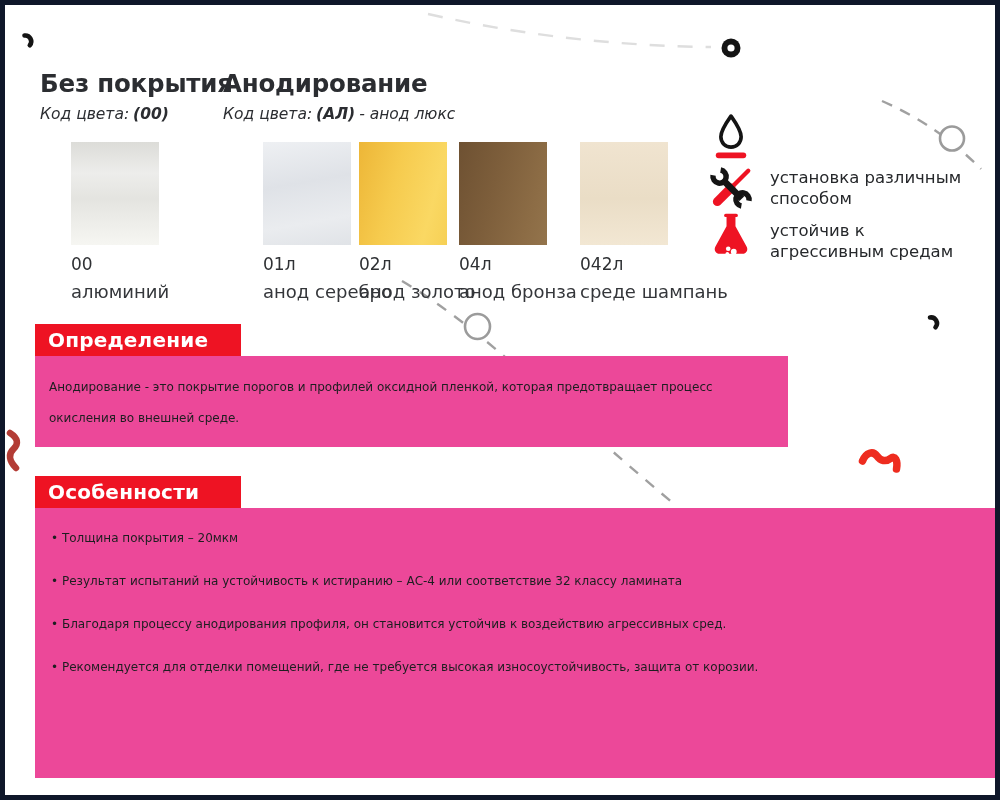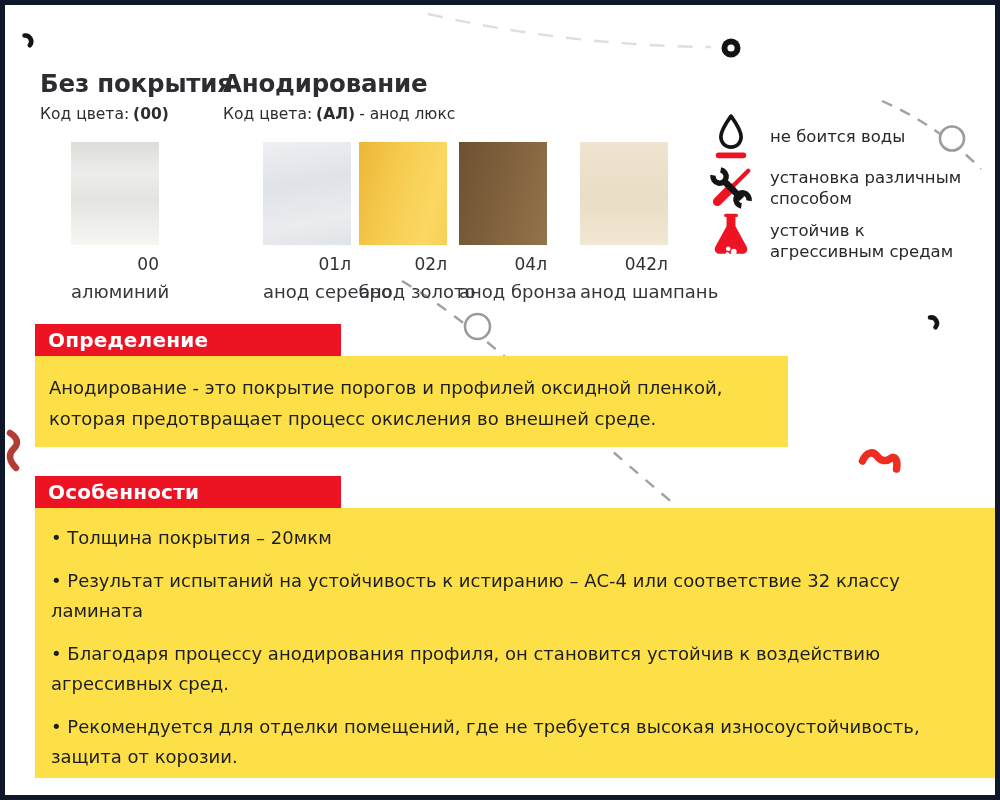--- a/index.html
+++ b/index.html
@@ -7,45 +7,45 @@
     position:relative;width:1000px;height:800px;margin:0 auto;
     background:#ffffff;overflow:hidden;box-sizing:border-box;
     border:5px solid #0f172a;
     font-family:"DejaVu Sans","Liberation Sans",sans-serif;
   }
   .deco{position:absolute;left:0;top:0;z-index:0;}
 
   
   .h-group{position:absolute;z-index:1;}
   .h1{font-size:24.5px;font-weight:700;color:#2b2d31;letter-spacing:-0.2px;}
-  .code-line{margin-top:7px;font-size:15.5px;color:#2b2d31;}
+  .code-line{margin-top:7px;font-size:15.5px;color:#2b2d31;font-style:italic;}
   .code-line .lbl{margin-right:4px;}
   .code-line b{font-weight:700;}
   .code-line .sfx{margin-left:4px;}
 
   
-  .swatch-item{position:absolute;top:137px;width:88px;text-align:right;z-index:1;padding-left:36px;}
+  .swatch-item{position:absolute;top:137px;width:88px;text-align:left;z-index:1;padding-left:36px;}
   .swatch-box{width:100%;height:103px;}
   .swatch-code{margin-top:9px;font-size:17px;color:#2f3134;font-weight:500;}
   .swatch-name{margin-top:7px;font-size:18px;color:#34363a;white-space:nowrap;}
 
   
   .benefit-row{position:absolute;left:702px;width:300px;display:flex;gap:15px;align-items:flex-start;z-index:1;}
   .benefit-icon{width:48px;display:flex;justify-content:center;flex:0 0 48px;}
   .benefit-label{font-size:16.5px;color:#26282b;line-height:21px;max-width:200px;}
 
   
   .red-head{
-    position:absolute;left:30px;width:306px;height:32px;z-index:1;
+    position:absolute;left:30px;width:206px;height:32px;z-index:1;
     background:#ee1323;color:#ffffff;font-size:20px;font-weight:700;
     line-height:32px;padding-left:13px;box-sizing:border-box;letter-spacing:0.2px;
   }
   .gray-panel{
-    position:absolute;left:30px;background:#fde047;z-index:1;box-sizing:border-box;
-    color:#1d1e20;font-size:18px;line-height:31px;
+    position:absolute;left:30px;background:#ec4899;z-index:1;box-sizing:border-box;
+    color:#1d1e20;font-size:12px;line-height:31px;
   }
   .panel-def{top:351px;width:753px;height:91px;padding:16px 20px 0 14px;}
   .panel-def .body-text{display:block;max-width:690px;}
   .panel-feat{top:503px;width:990px;height:270px;padding:15px 20px 0 16px;line-height:30px;}
   .bullet{margin-bottom:13px;max-width:874px;}
   .bullet::before{content:"\2022\00a0";}
 </style>
 </head>
 <body>
 
@@ -105,31 +105,30 @@
     <div class="swatch-name">анод золото</div>
   </div>
   <div class="swatch-item" style="left:418px">
     <div class="swatch-box" style="background:linear-gradient(105deg,#6e5132 0%,#7d5e3b 40%,#8c6c45 78%,#93744c 100%)"></div>
     <div class="swatch-code">04л</div>
     <div class="swatch-name">анод бронза</div>
   </div>
   <div class="swatch-item" style="left:539px">
     <div class="swatch-box" style="background:linear-gradient(180deg,#f0e4d0 0%,#eaddc6 55%,#f2e7d3 100%)"></div>
     <div class="swatch-code">042л</div>
-    <div class="swatch-name">анод шампань</div>
+    <div class="swatch-name">среде шампань</div>
   </div>
 
   <div class="benefit-row" style="top:108px">
     <span class="benefit-icon">
       <svg width="38" height="48" viewBox="0 0 24 30">
         <path d="M12 1.8 C10.3 4.2 5.6 10.6 5.6 14.9 C5.6 18.6 8.4 21.4 12 21.4 C15.6 21.4 18.4 18.6 18.4 14.9 C18.4 10.6 13.7 4.2 12 1.8 Z" fill="none" stroke="#141414" stroke-width="2.3" stroke-linejoin="round"></path>
         <line x1="4.2" y1="26.6" x2="19.8" y2="26.6" stroke="#ee1323" stroke-width="3.6" stroke-linecap="round"></line>
       </svg>
     </span>
-    <span class="benefit-label" style="padding-top:13px">не боится воды</span>
   </div>
 
   <div class="benefit-row" style="top:160px">
     <span class="benefit-icon">
       <svg width="46" height="46" viewBox="0 0 32 32">
         <path d="M28 4 L16 16" stroke="#ee1323" stroke-width="3" stroke-linecap="round" fill="none"></path>
         <path d="M16 16 L6.5 25.5" stroke="#ee1323" stroke-width="6.2" stroke-linecap="round" fill="none"></path>
         <path d="M8.8 3.5 A4.6 4.6 0 1 1 3.5 7.2" fill="none" stroke="#141414" stroke-width="3.8"></path>
         <line x1="10.5" y1="10.5" x2="23.5" y2="23.5" stroke="#141414" stroke-width="4.6"></line>
         <path d="M23.2 28.5 A4.6 4.6 0 1 1 28.5 24.8" fill="none" stroke="#141414" stroke-width="3.8"></path>

